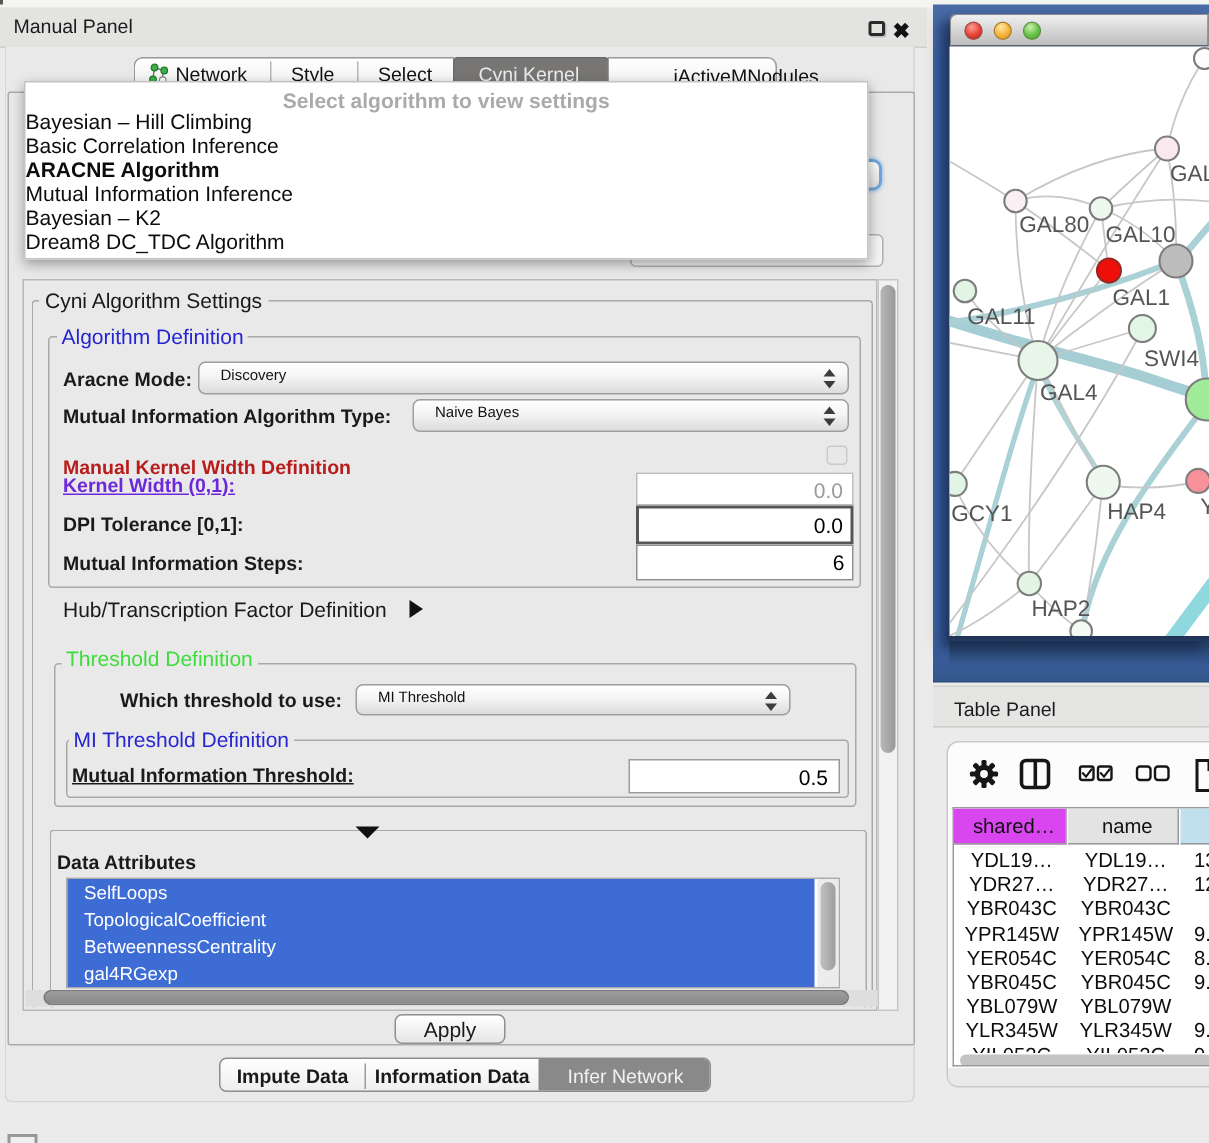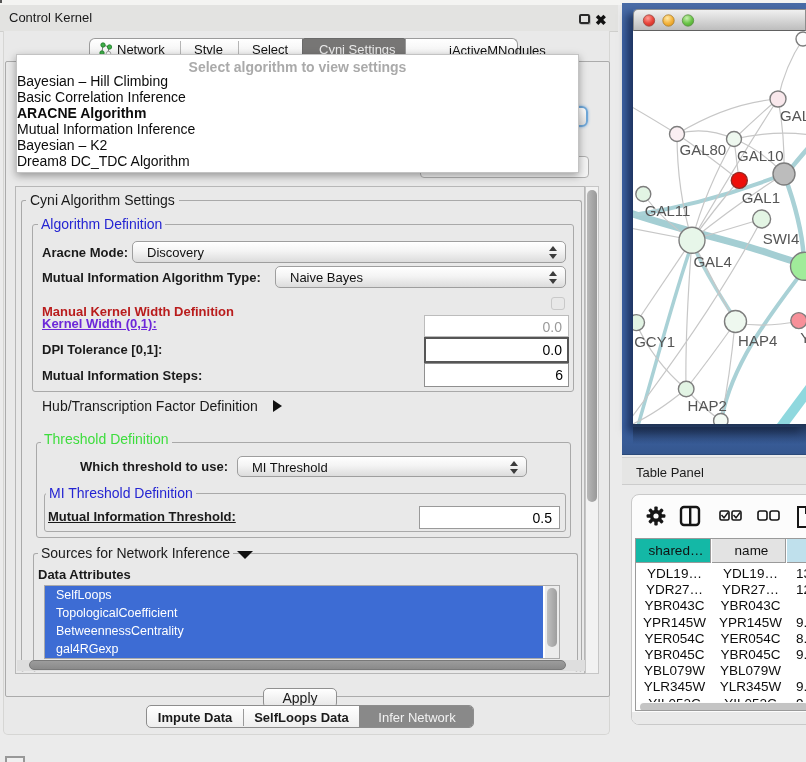--- a/index.html
+++ b/index.html
@@ -1,40 +1,40 @@
 <!DOCTYPE html>
 <html><head>
 <meta charset="utf-8">
 <style>
   * { margin:0; padding:0; box-sizing:border-box; }
   html,body { width:806px; height:762px; overflow:hidden; }
   body { font-family:"Liberation Sans", sans-serif; background:#ebebeb; position:relative; }
   .abs { position:absolute; }
   .b { font-weight:bold; }
-  .combo { background:linear-gradient(#ffffff 0%,#f4f4f4 45%,#dcdcdc 100%); border:1px solid #9e9e9e; border-radius:5px; font-size:13px; color:#111; box-shadow:inset 0 1px 0 #fff; }
+  .combo { background:linear-gradient(#ffffff 0%,#f4f4f4 45%,#dcdcdc 100%); border:1px solid #9e9e9e; border-radius:5px; font-size:10px; color:#111; box-shadow:inset 0 1px 0 #fff; }
   .combo span { position:absolute; left:14px; top:3px; }
   .combo::after { content:""; position:absolute; right:7px; top:4px; width:8px; height:13px;
     background:
       linear-gradient(#444,#444),
       linear-gradient(#444,#444);
     background-size:0 0; }
   .arr { position:absolute; right:8px; width:0; height:0; border-left:4px solid transparent; border-right:4px solid transparent; }
   .arr.up { border-bottom:5px solid #3c3c3c; top:4px; }
   .arr.dn { border-top:5px solid #3c3c3c; top:12px; }
 </style>
 </head>
 <body>
 
 <div class="abs" style="left:0;top:0;width:806px;height:5px;background:#f4f4f2;"></div>
 <div class="abs" style="left:0;top:0;width:2px;height:3px;background:#555;"></div>
 
 <div class="abs" id="cpwin" style="left:0;top:5px;width:613px;height:731px;">
 
   <div class="abs" style="left:0;top:0;width:618px;height:27px;background:#e3e3e1;border-bottom:1px solid #cfcfcd;"></div>
-  <div class="abs" style="left:9px;top:5px;font-size:13px;color:#1a1a1a;">Control Kernel</div>
+  <div class="abs" style="left:9px;top:5px;font-size:13px;color:#1a1a1a;">Manual Panel</div>
   <div class="abs" style="left:579px;top:9px;width:11px;height:10px;border:2px solid #2a2a2a;border-radius:2px;background:transparent;box-shadow:1px 1px 0 #bbb;"></div>
   <div class="abs" style="left:595px;top:7px;font-size:14px;font-weight:bold;color:#111;">✖</div>
 
   <div class="abs" style="left:3px;top:26px;width:607px;height:704px;background:#e9e9e9;border-radius:0 0 5px 5px;border:1px solid #d6d6d4;border-top:none;"></div>
 
   <div class="abs" id="tabs" style="left:89px;top:33px;width:430px;height:23px;font-size:13px;color:#111;white-space:nowrap;">
     <div class="abs" style="left:0;top:0;width:214px;height:23px;background:linear-gradient(#ffffff,#ededed);border:1px solid #9b9b9b;border-bottom:none;border-radius:6px 0 0 0;"></div>
     <div class="abs" style="left:91px;top:3px;width:1px;height:17px;background:#b5b5b5;"></div>
     <div class="abs" style="left:149px;top:3px;width:1px;height:17px;background:#b5b5b5;"></div>
     <div class="abs" style="left:213px;top:0;width:104px;height:23px;background:#777675;border:1px solid #6a6a6a;border-bottom:none;border-radius:3px 3px 0 0;"></div>
@@ -42,21 +42,21 @@
     <svg class="abs" style="left:10px;top:4px;" width="15" height="15" viewBox="0 0 15 15">
       <path d="M4 3 L10 5 M4 3 L3 10 M10 5 L9 11" stroke="#7a7a7a" stroke-width="1"></path>
       <circle cx="4" cy="3" r="2.2" fill="#3fae49" stroke="#1c7a26" stroke-width="0.8"></circle>
       <circle cx="10.5" cy="5" r="2.2" fill="#3fae49" stroke="#1c7a26" stroke-width="0.8"></circle>
       <circle cx="3" cy="11" r="2.2" fill="#3fae49" stroke="#1c7a26" stroke-width="0.8"></circle>
       <circle cx="9.5" cy="11.5" r="2.2" fill="#ffffff" stroke="#888" stroke-width="0.8"></circle>
     </svg>
     <div class="abs" style="left:28px;top:4px;">Network</div>
     <div class="abs" style="left:105px;top:4px;">Style</div>
     <div class="abs" style="left:163px;top:4px;">Select</div>
-    <div class="abs" style="left:230px;top:4px;color:#ececec;">Cyni Settings</div>
+    <div class="abs" style="left:230px;top:4px;color:#ececec;">Cyni Kernel</div>
     <div class="abs" style="left:328px;top:5px;padding-left:32px;">jActiveMNodules</div>
   </div>
 
   <div class="abs" style="left:5px;top:56px;width:605px;height:636px;background:#e9e9e9;border:1px solid #ababab;border-radius:2px;"></div>
 
   <div class="abs" style="left:420px;top:101px;width:168px;height:21px;border:2px solid #6fa7d8;border-radius:6px;background:linear-gradient(#fff,#e0e0e0);box-shadow:0 0 3px #7fb0e0;"></div>
   <div class="abs" style="left:420px;top:151px;width:169px;height:22px;border:1px solid #b0b0b0;border-radius:4px;background:#f4f4f4;"></div>
 
   <div class="abs" style="left:15px;top:181px;width:570px;height:488px;border:1px solid #b7b7b7;background:#e9e9e9;"></div>
 
@@ -104,43 +104,42 @@
       <i class="arr up"></i>
       <i class="arr dn"></i>
     </div>
 
   <div class="abs" style="left:44px;top:493px;width:522px;height:39px;border:1px solid #a9a9a9;border-radius:3px;"></div>
   <div class="abs" style="left:46px;top:485px;background:#e9e9e9;padding:0 3px;color:#2525d2;font-size:14px;">MI Threshold Definition</div>
   <div class="abs b" style="left:48px;top:509px;text-decoration:underline;">Mutual Information Threshold:</div>
   <div class="abs" style="left:419px;top:506px;width:141px;height:23px;background:#fff;border:1px solid #9a9a9a;font-size:14px;color:#000;text-align:right;padding:3px 7px 0 0;">0.5</div>
 
   <div class="abs" style="left:33px;top:553px;width:545px;height:119px;border:1px solid #a9a9a9;border-radius:3px;border-bottom:none;"></div>
-  <div class="abs" style="left:38px;top:545px;background:#e9e9e9;padding:0 3px;font-size:14px;">Sources for Network Inference</div>
   <div class="abs" style="left:237px;top:551px;width:0;height:0;border-top:8px solid #111;border-left:8px solid transparent;border-right:8px solid transparent;"></div>
   <div class="abs b" style="left:38px;top:567px;">Data Attributes</div>
 
   <div class="abs" style="left:44px;top:585px;width:516px;height:74px;background:#fff;border:1px solid #aaa;"></div>
   <div class="abs" style="left:45px;top:586px;width:498px;height:72px;background:#3d6cd4;color:#fff;font-size:12.5px;">
     <div style="height:18px;padding:2px 0 0 11px;">SelfLoops</div>
     <div style="height:18px;padding:2px 0 0 11px;">TopologicalCoefficient</div>
     <div style="height:18px;padding:2px 0 0 11px;">BetweennessCentrality</div>
     <div style="height:18px;padding:2px 0 0 11px;">gal4RGexp</div>
   </div>
   <div class="abs" style="left:545px;top:586px;width:14px;height:72px;background:#ececec;"></div>
   <div class="abs" style="left:547px;top:588px;width:10px;height:59px;background:linear-gradient(90deg,#c0c0c0,#9e9e9e);border-radius:5px;"></div>
 
   <div class="abs" style="left:17px;top:660px;width:568px;height:11px;background:#dedede;"></div>
   <div class="abs" style="left:29px;top:660px;width:537px;height:10px;background:linear-gradient(#9c9c9c,#8a8a8a);border-radius:5px;border:1px solid #787878;"></div>
 
-  <div class="abs" style="left:263px;top:676px;width:74px;height:20px;background:linear-gradient(#ffffff,#e6e6e6);border:1px solid #909090;border-radius:5px;text-align:center;padding-top:1px;font-size:14px;margin-top:12px;">Apply</div>
+  <div class="abs" style="left:263px;top:676px;width:74px;height:20px;background:linear-gradient(#ffffff,#e6e6e6);border:1px solid #909090;border-radius:5px;text-align:center;padding-top:1px;font-size:14px;">Apply</div>
 
   <div class="abs" style="left:146px;top:705px;width:328px;height:23px;background:linear-gradient(#ffffff,#eeeeee);border:1px solid #8d8d8d;border-radius:5px;overflow:hidden;font-size:13px;">
     <div class="abs b" style="left:0;top:0;width:96px;height:23px;text-align:center;padding-top:4px;white-space:nowrap;">Impute Data</div>
     <div class="abs" style="left:96px;top:3px;width:1px;height:17px;background:#9a9a9a;"></div>
-    <div class="abs b" style="left:97px;top:0;width:115px;height:23px;text-align:center;padding-top:4px;white-space:nowrap;">SelfLoops Data</div>
+    <div class="abs b" style="left:97px;top:0;width:115px;height:23px;text-align:center;padding-top:4px;white-space:nowrap;">Information Data</div>
     <div class="abs" style="left:212px;top:0;width:116px;height:23px;background:#898989;color:#f2f2f2;text-align:center;padding-top:4px;white-space:nowrap;">Infer Network</div>
   </div>
 </div>
 
 <div class="abs" style="left:16px;top:54px;width:563px;height:119px;background:#ffffff;border:1px solid #c3c3c3;box-shadow:0 3px 8px rgba(0,0,0,0.35);z-index:30;"></div>
 <div class="abs" style="left:16px;top:59px;width:563px;text-align:center;font-size:14px;color:#aaaaaa;z-index:31;font-weight:bold;">Select algorithm to view settings</div>
 <div class="abs" style="left:17px;top:73px;font-size:14px;color:#0c0c0c;line-height:16px;z-index:31;">
 Bayesian – Hill Climbing<br>
 Basic Correlation Inference<br>
 <span class="b">ARACNE Algorithm</span><br>
@@ -296,21 +295,21 @@
       <rect x="128" y="6" width="9" height="9" rx="2"></rect>
     </g>
     <g stroke="#161616" fill="none" stroke-width="2">
       <path d="M156 2 h8 l6 6 v14 h-14 z"></path>
       <path d="M164 2 v6 h6"></path>
     </g>
   </svg>
 
   <div class="abs" style="left:3px;top:43px;width:182px;height:173px;background:#ffffff;border:1px solid #9a9a9a;border-right:none;overflow:hidden;">
     <div class="abs" style="left:0;top:0;width:182px;height:24px;font-size:13.5px;color:#111;">
-      <div class="abs" style="left:0;top:0;width:75px;height:24px;background:#14b8a6;border-right:1px solid #9a9a9a;border-bottom:1px solid #9a9a9a;text-align:center;padding:4px 0 0 6px;">shared…</div>
+      <div class="abs" style="left:0;top:0;width:75px;height:24px;background:#d946ef;border-right:1px solid #9a9a9a;border-bottom:1px solid #9a9a9a;text-align:center;padding:4px 0 0 6px;">shared…</div>
       <div class="abs" style="left:76px;top:0;width:74px;height:24px;background:#e3e3e3;border-right:1px solid #9a9a9a;border-bottom:1px solid #9a9a9a;text-align:center;padding:4px 0 0 6px;">name</div>
       <div class="abs" style="left:151px;top:0;width:40px;height:24px;background:#bfe0ec;border-bottom:1px solid #9a9a9a;"></div>
     </div>
     <div class="abs" id="trows" style="left:0;top:25px;width:182px;height:138px;overflow:hidden;font-size:13.5px;color:#0d0d0d;line-height:16.2px;padding-top:2px;">
         <div style="height:16.2px;white-space:nowrap;"><span style="display:inline-block;width:77px;text-align:center;">YDL19…</span><span style="display:inline-block;width:75px;text-align:center;">YDL19…</span><span style="display:inline-block;padding-left:8px;">13.</span></div>
         <div style="height:16.2px;white-space:nowrap;"><span style="display:inline-block;width:77px;text-align:center;">YDR27…</span><span style="display:inline-block;width:75px;text-align:center;">YDR27…</span><span style="display:inline-block;padding-left:8px;">12.</span></div>
         <div style="height:16.2px;white-space:nowrap;"><span style="display:inline-block;width:77px;text-align:center;">YBR043C</span><span style="display:inline-block;width:75px;text-align:center;">YBR043C</span><span style="display:inline-block;padding-left:8px;"></span></div>
         <div style="height:16.2px;white-space:nowrap;"><span style="display:inline-block;width:77px;text-align:center;">YPR145W</span><span style="display:inline-block;width:75px;text-align:center;">YPR145W</span><span style="display:inline-block;padding-left:8px;">9.0</span></div>
         <div style="height:16.2px;white-space:nowrap;"><span style="display:inline-block;width:77px;text-align:center;">YER054C</span><span style="display:inline-block;width:75px;text-align:center;">YER054C</span><span style="display:inline-block;padding-left:8px;">8.9</span></div>
         <div style="height:16.2px;white-space:nowrap;"><span style="display:inline-block;width:77px;text-align:center;">YBR045C</span><span style="display:inline-block;width:75px;text-align:center;">YBR045C</span><span style="display:inline-block;padding-left:8px;">9.1</span></div>

